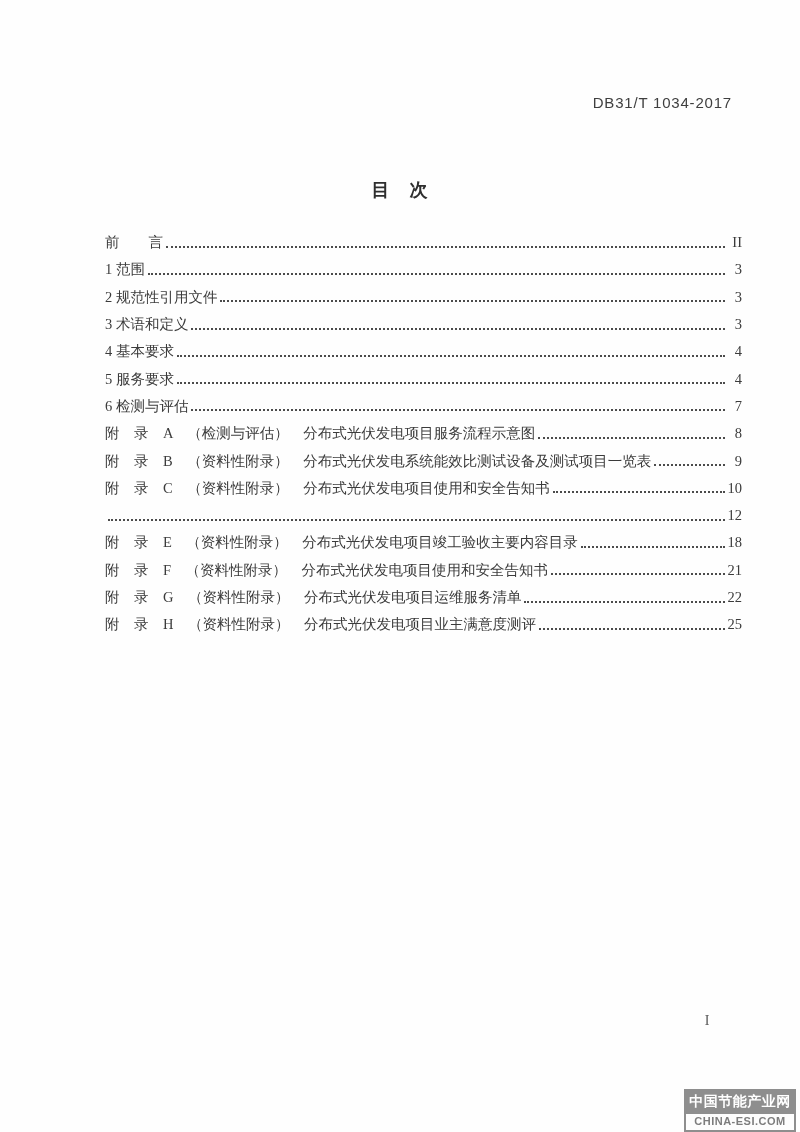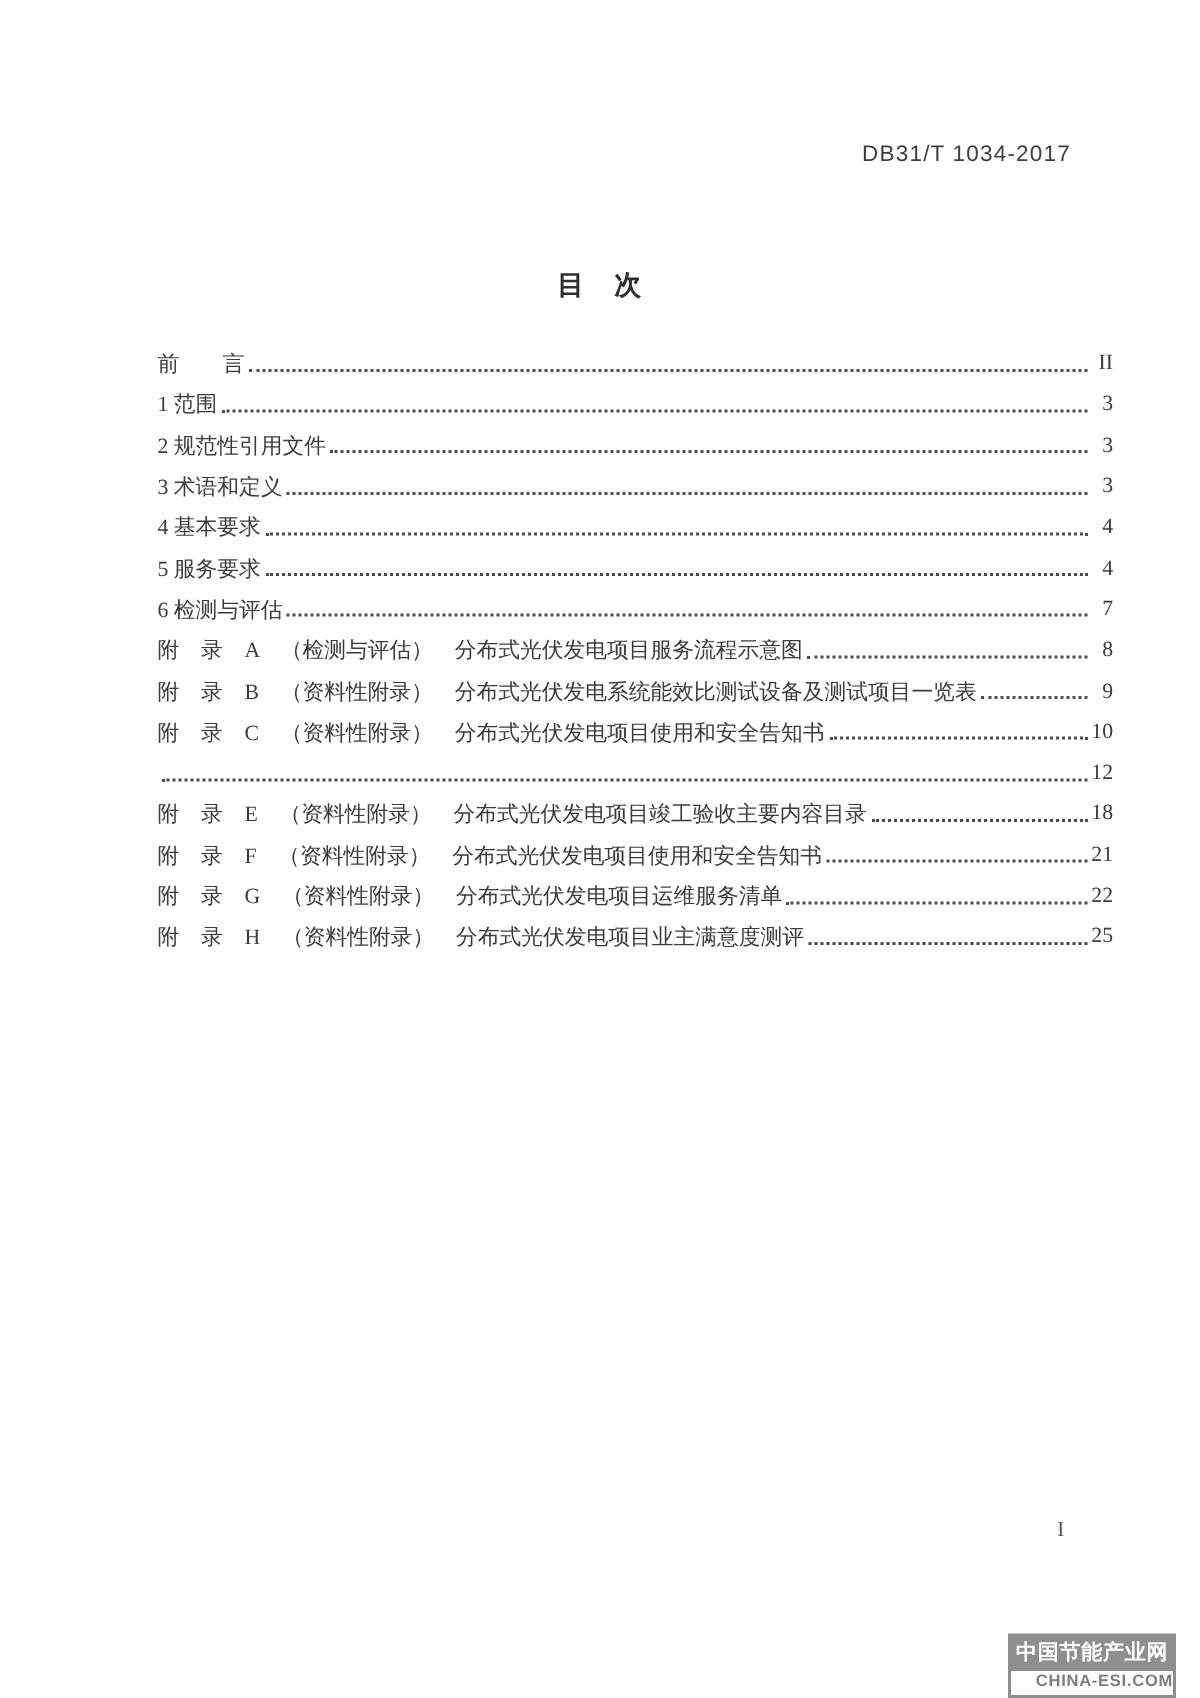--- a/index.html
+++ b/index.html
@@ -12,21 +12,21 @@
     width: 800px;
     height: 1132px;
     background: #fefefe;
     overflow: hidden;
     font-family: "Liberation Serif", "DejaVu Serif", serif;
     color: #3b3b3b;
   }
   .doc-code {
     position: absolute;
     top: 94px;
-    right: 86px;
+    right: 68px;
     font-family: "Liberation Sans", "DejaVu Sans", sans-serif;
     font-size: 15px;
     letter-spacing: 0.8px;
     color: #3f3f3f;
     font-weight: 500;
   }
   .toc-title {
     position: absolute;
     top: 178px;
     left: 0;
@@ -74,21 +74,21 @@
   .folio {
     position: absolute;
     top: 1013px;
     right: 90px;
     font-size: 14px;
     color: #565656;
     letter-spacing: 0.5px;
   }
   .watermark {
     position: absolute;
-    right: 16px;
+    right: 4px;
     bottom: 0;
     width: 112px;
     font-family: "Liberation Sans", "DejaVu Sans", sans-serif;
   }
   .wm-cn {
     background: #8e8e8e;
     color: #ffffff;
     font-size: 14px;
     font-weight: bold;
     text-align: center;
@@ -97,21 +97,21 @@
     letter-spacing: 0.5px;
   }
   .wm-en {
     box-sizing: border-box;
     background: #fdfdfd;
     border: 2px solid #8e8e8e;
     border-top: none;
     color: #7d7d7d;
     font-size: 11px;
     font-weight: bold;
-    text-align: right;
+    text-align: center;
     height: 18px;
     line-height: 14px;
     letter-spacing: 0.5px;
   }
 </style>
 </head>
 <body>
 
 <div class="page">
 

